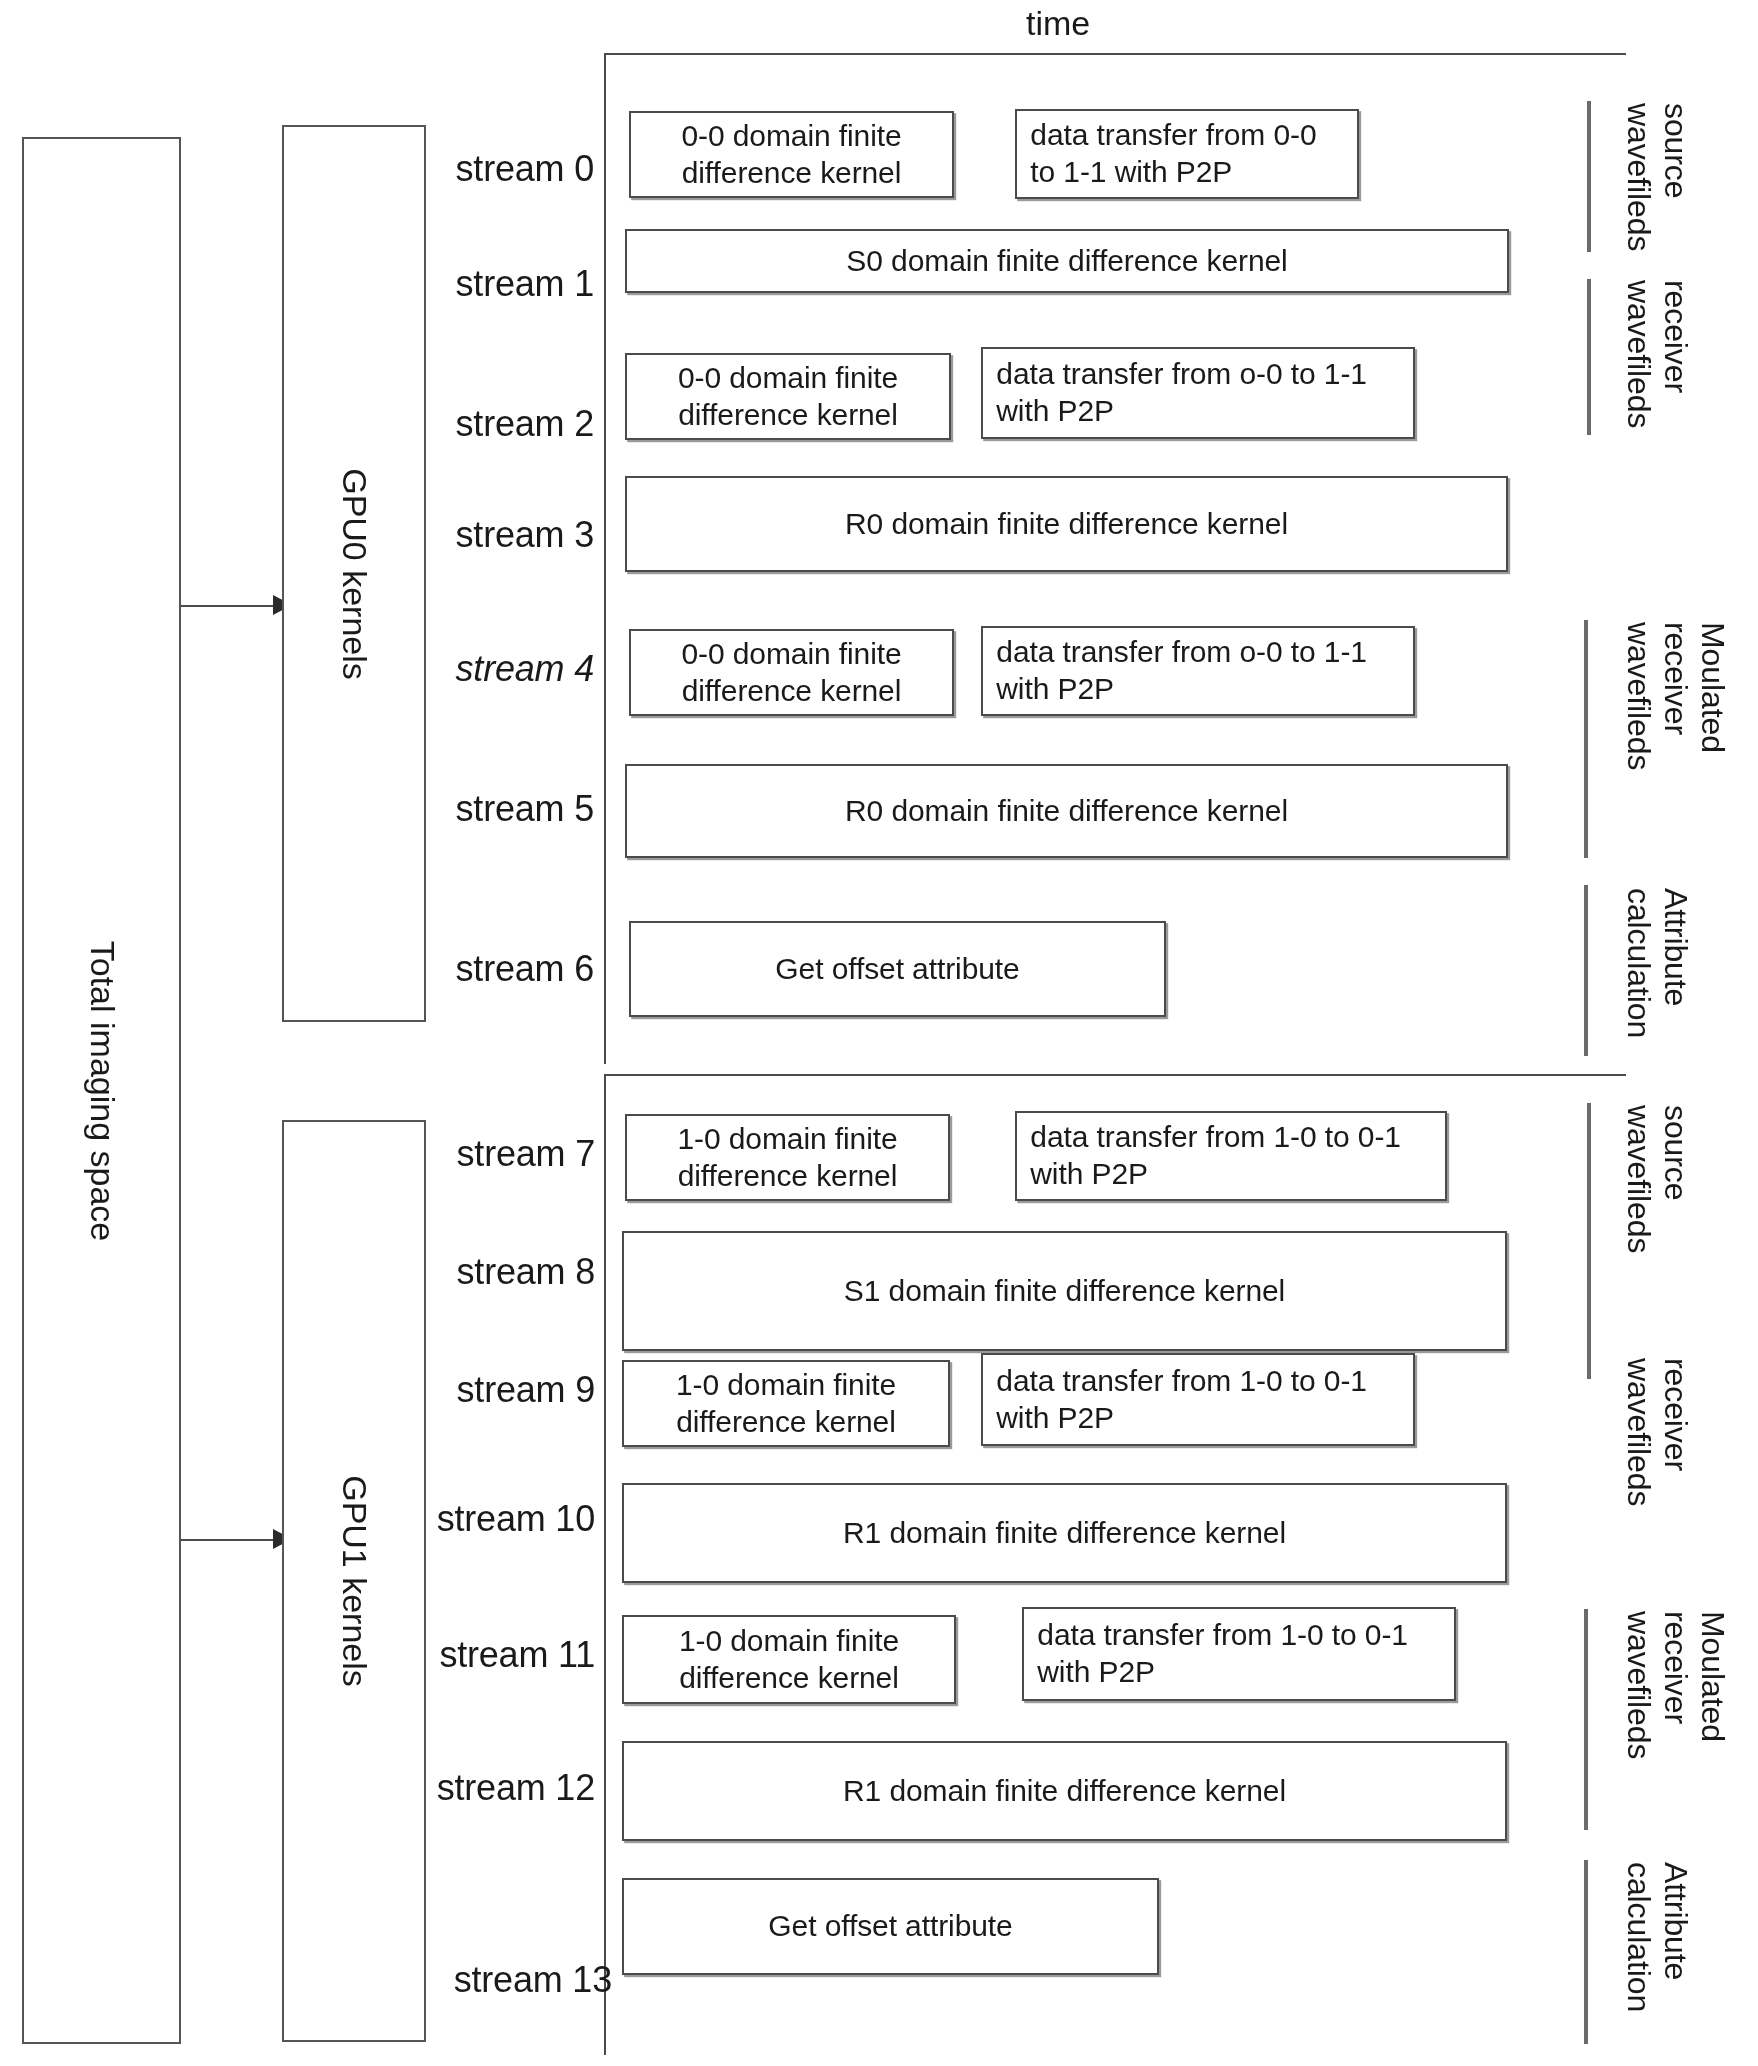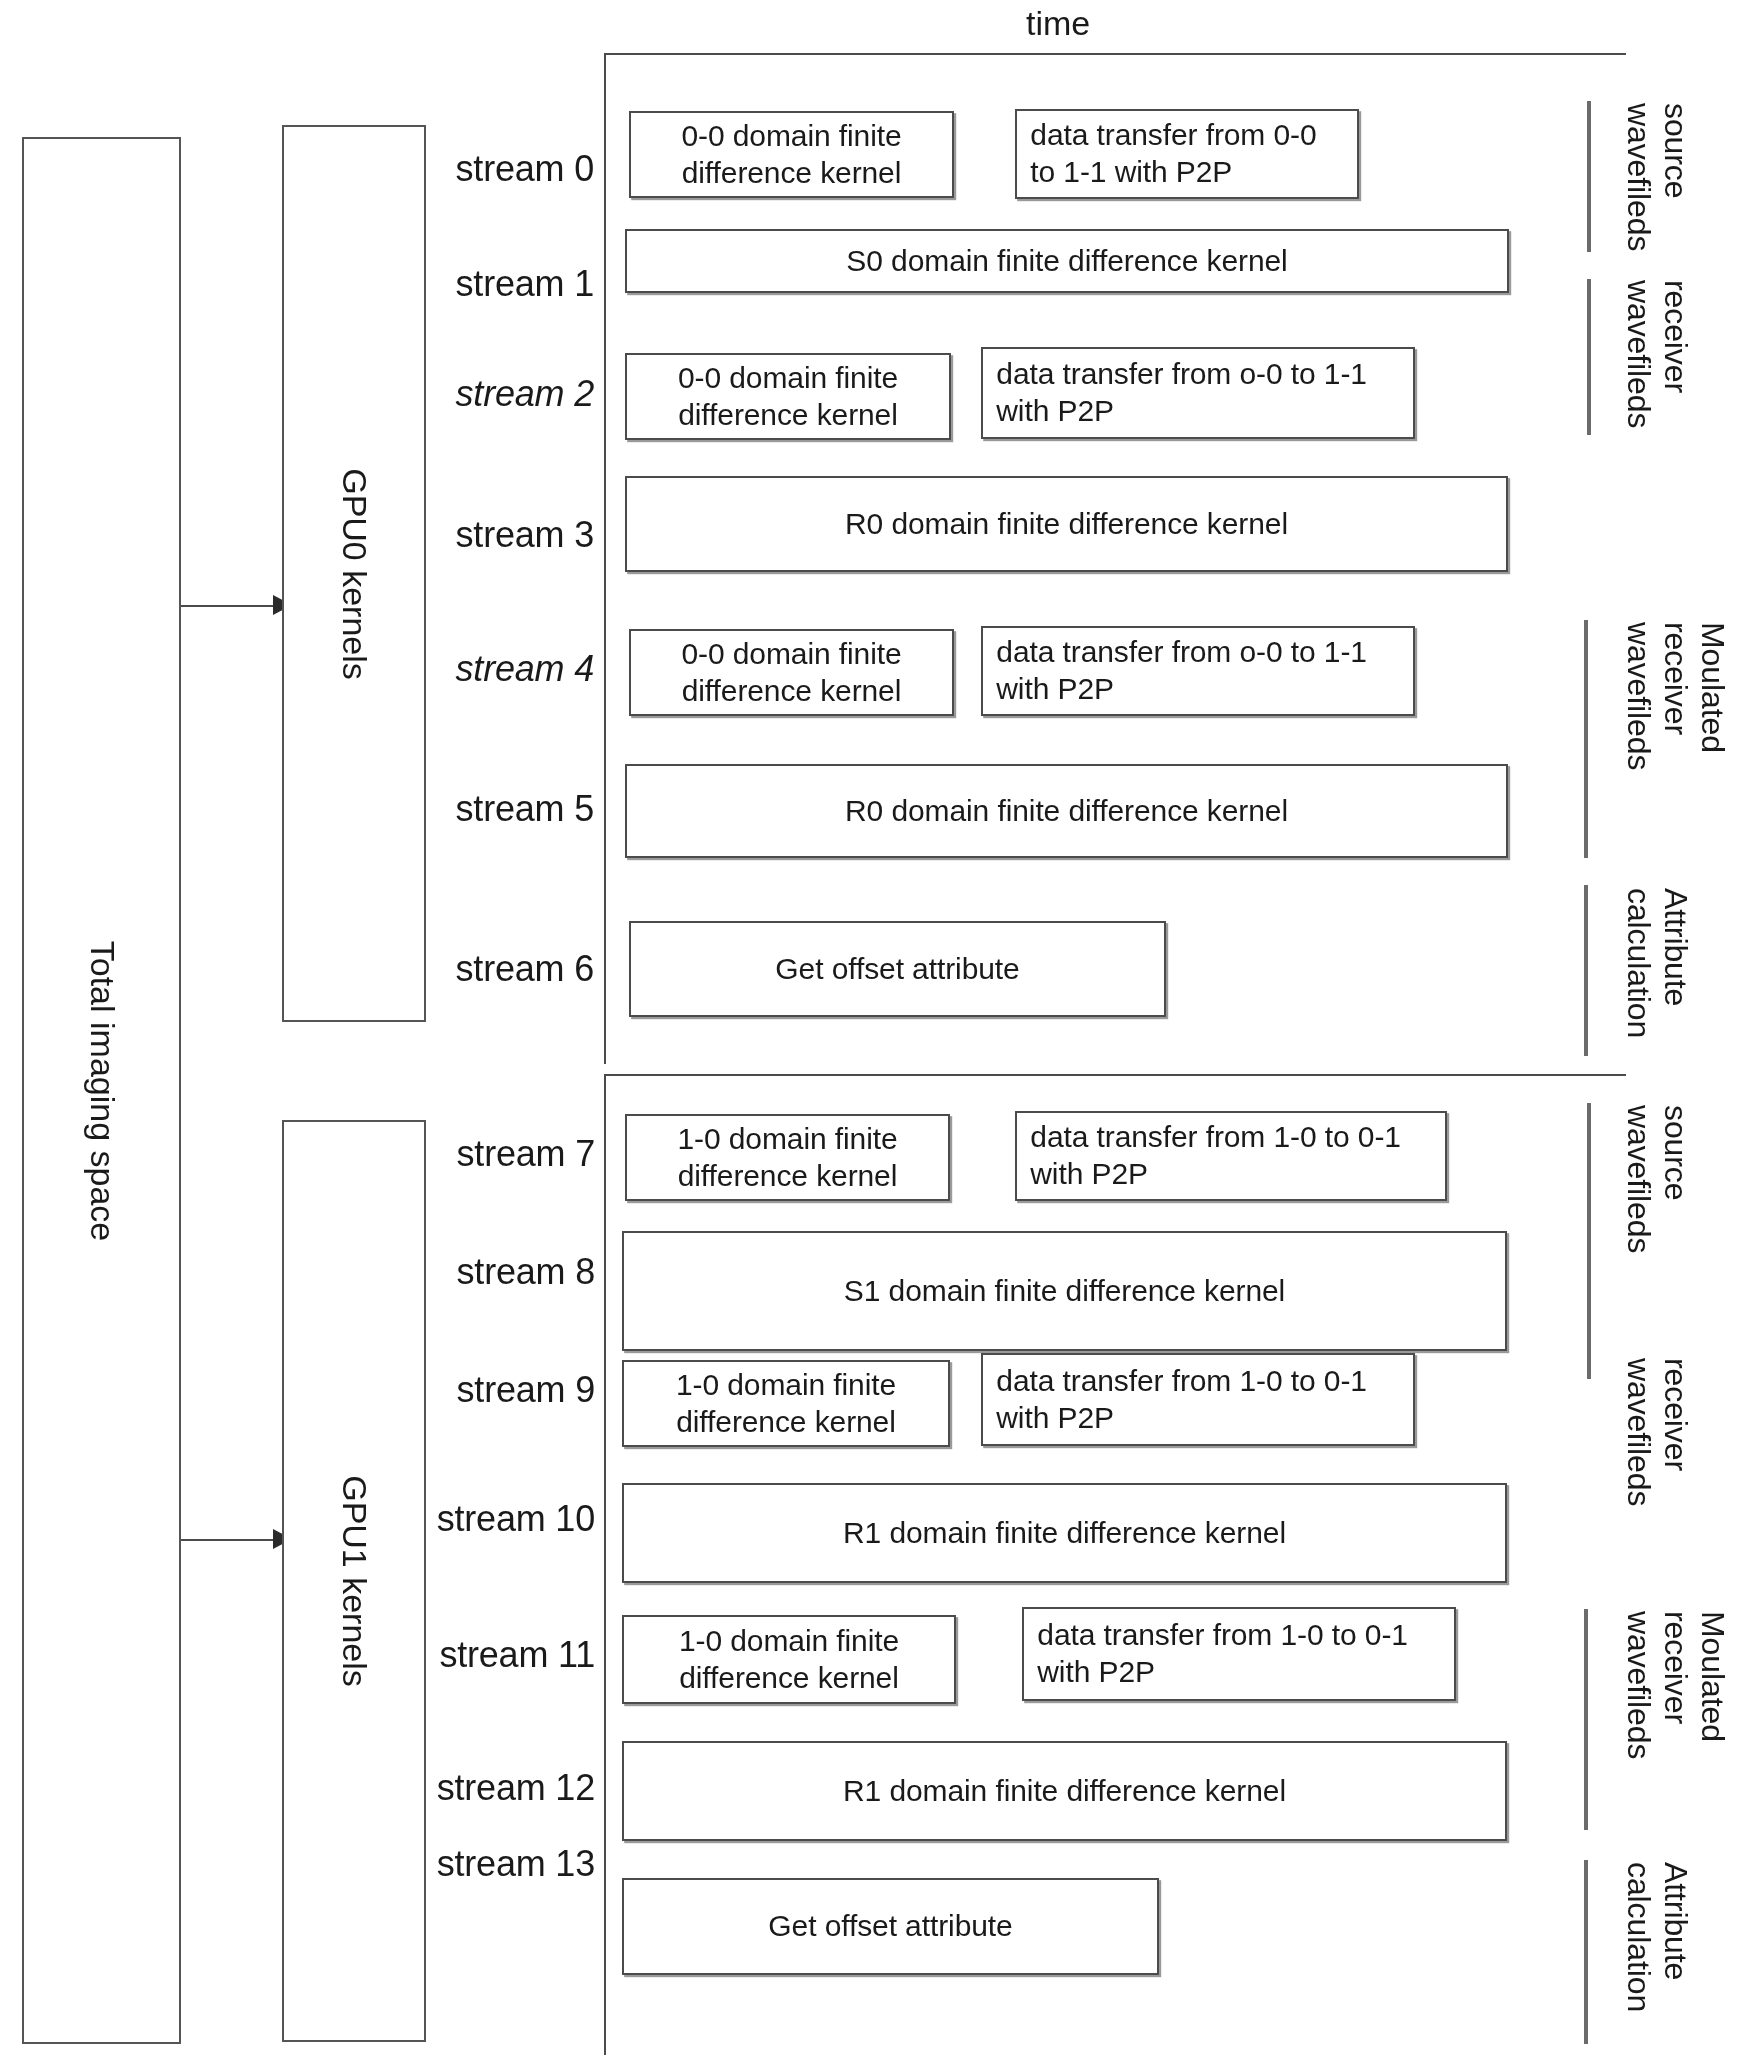--- a/index.html
+++ b/index.html
@@ -120,33 +120,33 @@
   </div>
 
   <div class="hline" style="left:604px;top:53px;width:1022px;"></div>
   <div class="vline" style="left:604px;top:53px;height:1011px;"></div>
 
   <div class="hline" style="left:604px;top:1074px;width:1022px;"></div>
   <div class="vline" style="left:604px;top:1074px;height:981px;"></div>
 
   <div class="stream-label" style="left:446px;top:148px;width:148px;">stream 0</div>
   <div class="stream-label" style="left:446px;top:263px;width:148px;">stream 1</div>
-  <div class="stream-label" style="left:446px;top:373px;width:148px;font-style:italic;">stream 2</div>
+  <div class="stream-label" style="left:446px;top:403px;width:148px;">stream 2</div>
   <div class="stream-label" style="left:446px;top:514px;width:148px;">stream 3</div>
   <div class="stream-label" style="left:446px;top:648px;width:148px;font-style:italic;">stream 4</div>
   <div class="stream-label" style="left:446px;top:788px;width:148px;">stream 5</div>
   <div class="stream-label" style="left:446px;top:948px;width:148px;">stream 6</div>
 
   <div class="stream-label" style="left:427px;top:1133px;width:168px;">stream 7</div>
   <div class="stream-label" style="left:427px;top:1251px;width:168px;">stream 8</div>
   <div class="stream-label" style="left:427px;top:1369px;width:168px;">stream 9</div>
   <div class="stream-label" style="left:427px;top:1498px;width:168px;">stream 10</div>
   <div class="stream-label" style="left:427px;top:1634px;width:168px;">stream 11</div>
   <div class="stream-label" style="left:427px;top:1767px;width:168px;">stream 12</div>
-  <div class="stream-label" style="left:427px;top:1843px;width:168px;">stream 13</div>
+  <div class="stream-label" style="left:427px;top:1959px;width:168px;padding-left:17px;">stream 13</div>
 
   <div class="box" style="left:629px;top:111px;width:325px;height:87px;">0-0 domain finite difference kernel</div>
   <div class="box" style="left:1015px;top:109px;width:344px;height:90px;text-align:left;justify-content:flex-start;padding:0 13.3px;">data transfer from 0-0 to 1-1 with P2P</div>
 
   <div class="box" style="left:625px;top:229px;width:884px;height:64px;">S0 domain finite difference kernel</div>
 
   <div class="box" style="left:625px;top:353px;width:326px;height:87px;">0-0 domain finite difference kernel</div>
   <div class="box" style="left:981px;top:347px;width:434px;height:92px;text-align:left;justify-content:flex-start;padding:0 13.3px;">data transfer from o-0 to 1-1 with P2P</div>
 
   <div class="box" style="left:625px;top:476px;width:883px;height:96px;">R0 domain finite difference kernel</div>

